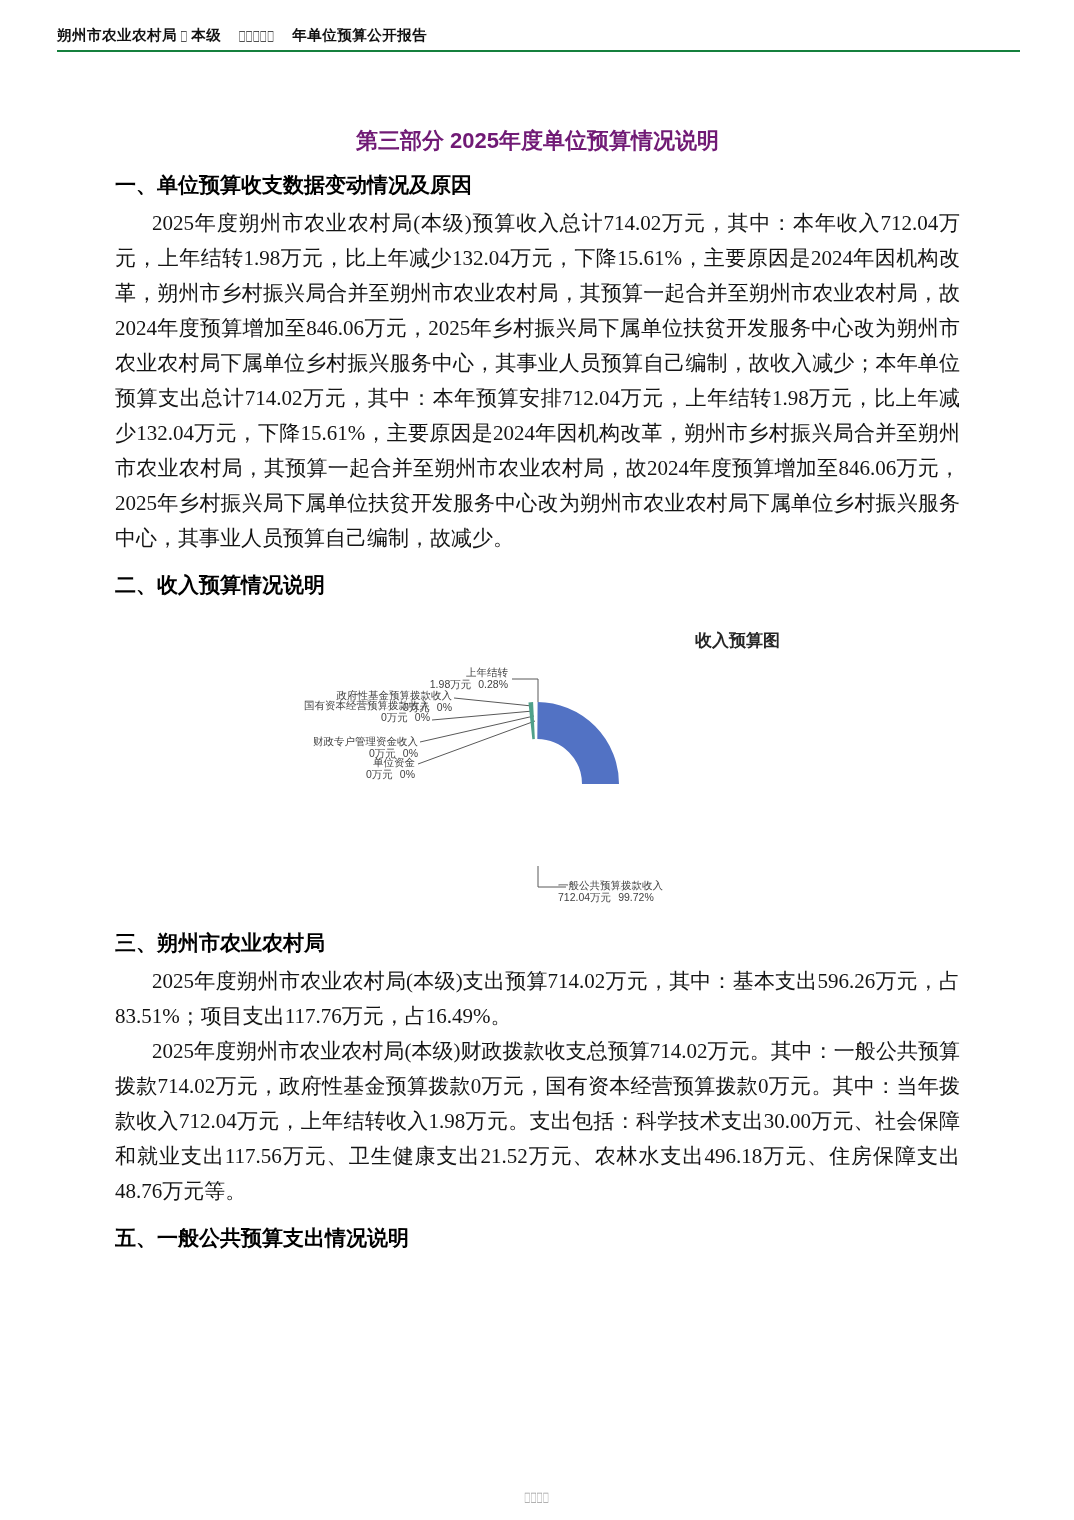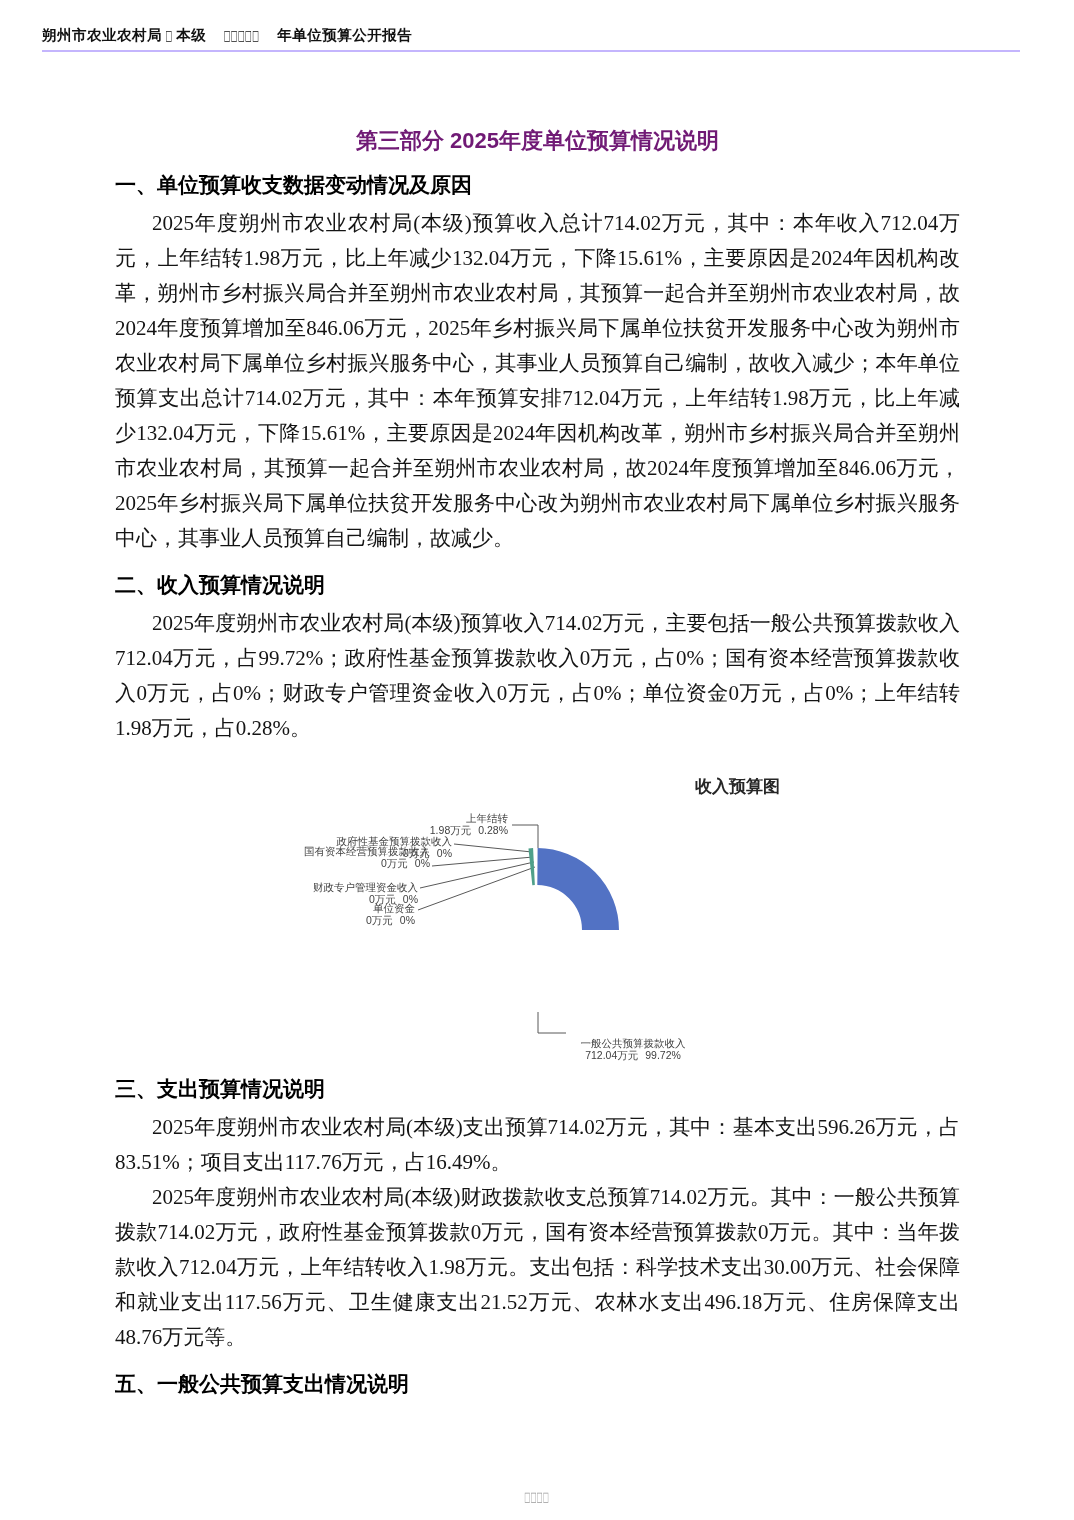--- a/index.html
+++ b/index.html
@@ -3,22 +3,22 @@
 <meta charset="utf-8">
 <style>
   html,body { margin:0; padding:0; background:#e8e8e8; }
   * { box-sizing:border-box; }
   .page {
     position:relative; width:1074px; height:1520px; margin:0 auto;
     background:#ffffff; overflow:hidden;
     font-family:"Liberation Serif","DejaVu Serif",serif; color:#141414;
   }
   .hdr {
-    position:absolute; top:26px; left:42px; right:54px;
-    border-bottom:2px solid #c4b5fd; padding-bottom:5px;
+    position:absolute; top:26px; left:57px; right:54px;
+    border-bottom:2px solid #15803d; padding-bottom:5px;
     font-family:"Liberation Sans","DejaVu Sans",sans-serif;
     font-weight:700; font-size:14.5px; color:#111; letter-spacing:0.5px;
   }
   .content { position:absolute; top:0; left:115px; width:845px; }
   .doc-title {
     margin-top:126px; font-family:"Liberation Sans","DejaVu Sans",sans-serif;
     font-weight:700; font-size:22px; line-height:30px; text-align:center; color:#701a75;
   }
   h2.sec {
     font-family:"Liberation Sans","DejaVu Sans",sans-serif; font-weight:700;
@@ -59,21 +59,20 @@
   </div>
 
   <div class="content">
 
     <div class="doc-title">第三部分 2025年度单位预算情况说明</div>
 
     <h2 class="sec">一、单位预算收支数据变动情况及原因</h2>
     <p class="body">2025年度朔州市农业农村局(本级)预算收入总计714.02万元，其中：本年收入712.04万元，上年结转1.98万元，比上年减少132.04万元，下降15.61%，主要原因是2024年因机构改革，朔州市乡村振兴局合并至朔州市农业农村局，其预算一起合并至朔州市农业农村局，故2024年度预算增加至846.06万元，2025年乡村振兴局下属单位扶贫开发服务中心改为朔州市农业农村局下属单位乡村振兴服务中心，其事业人员预算自己编制，故收入减少；本年单位预算支出总计714.02万元，其中：本年预算安排712.04万元，上年结转1.98万元，比上年减少132.04万元，下降15.61%，主要原因是2024年因机构改革，朔州市乡村振兴局合并至朔州市农业农村局，其预算一起合并至朔州市农业农村局，故2024年度预算增加至846.06万元，2025年乡村振兴局下属单位扶贫开发服务中心改为朔州市农业农村局下属单位乡村振兴服务中心，其事业人员预算自己编制，故减少。</p>
 
     <h2 class="sec">二、收入预算情况说明</h2>
-    <p class="body">2025年度朔州市农业农村局(本级)预算收入714.02万元，主要包括一般公共预算拨款收入712.04万元，占99.72%；政府性基金预算拨款收入0万元，占0%；国有资本经营预算拨款收入0万元，占0%；财政专户管理资金收入0万元，占0%；单位资金0万元，占0%；上年结转1.98万元，占0.28%。</p>
 
     <div class="chart">
       <div class="chart-title">收入预算图</div>
       <svg id="donut-svg" width="480" height="290" viewBox="0 0 480 290">
         <g stroke="#595959" stroke-width="1" fill="none">
           <polyline points="212,55 238,55 238,78"></polyline>
           <line x1="154" y1="74" x2="232" y2="82"></line>
           <line x1="132" y1="96" x2="233" y2="87"></line>
           <line x1="120" y1="118" x2="234" y2="92"></line>
           <line x1="118" y1="140" x2="235" y2="97"></line>
@@ -101,27 +100,27 @@
       <div class="cl right" style="right:362px; top:112px;">
         <span class="nm">财政专户管理资金收入</span>
         <span><span>0万元</span><span class="pct">0%</span></span>
       </div>
 
       <div class="cl right" style="right:365px; top:133px;">
         <span class="nm">单位资金</span>
         <span><span>0万元</span><span class="pct">0%</span></span>
       </div>
 
-      <div class="cl" style="left:258px; top:268px; width:150px; text-align:center;">
+      <div class="cl" style="left:258px; top:256px; width:150px; ">
         <span class="nm">一般公共预算拨款收入</span>
         <span><span>712.04万元</span><span class="pct">99.72%</span></span>
       </div>
     </div>
 
-    <h2 class="sec">三、支出预算情况说明</h2>
+    <h2 class="sec">三、朔州市农业农村局</h2>
     <p class="body">2025年度朔州市农业农村局(本级)支出预算714.02万元，其中：基本支出596.26万元，占83.51%；项目支出117.76万元，占16.49%。</p>
 
     <p class="body">2025年度朔州市农业农村局(本级)财政拨款收支总预算714.02万元。其中：一般公共预算拨款714.02万元，政府性基金预算拨款0万元，国有资本经营预算拨款0万元。其中：当年拨款收入712.04万元，上年结转收入1.98万元。支出包括：科学技术支出30.00万元、社会保障和就业支出117.56万元、卫生健康支出21.52万元、农林水支出496.18万元、住房保障支出48.76万元等。</p>
 
     <h2 class="sec">五、一般公共预算支出情况说明</h2>
 
   </div>
 
   <div class="ftr">
     <span class="tofu">□□□□</span>

